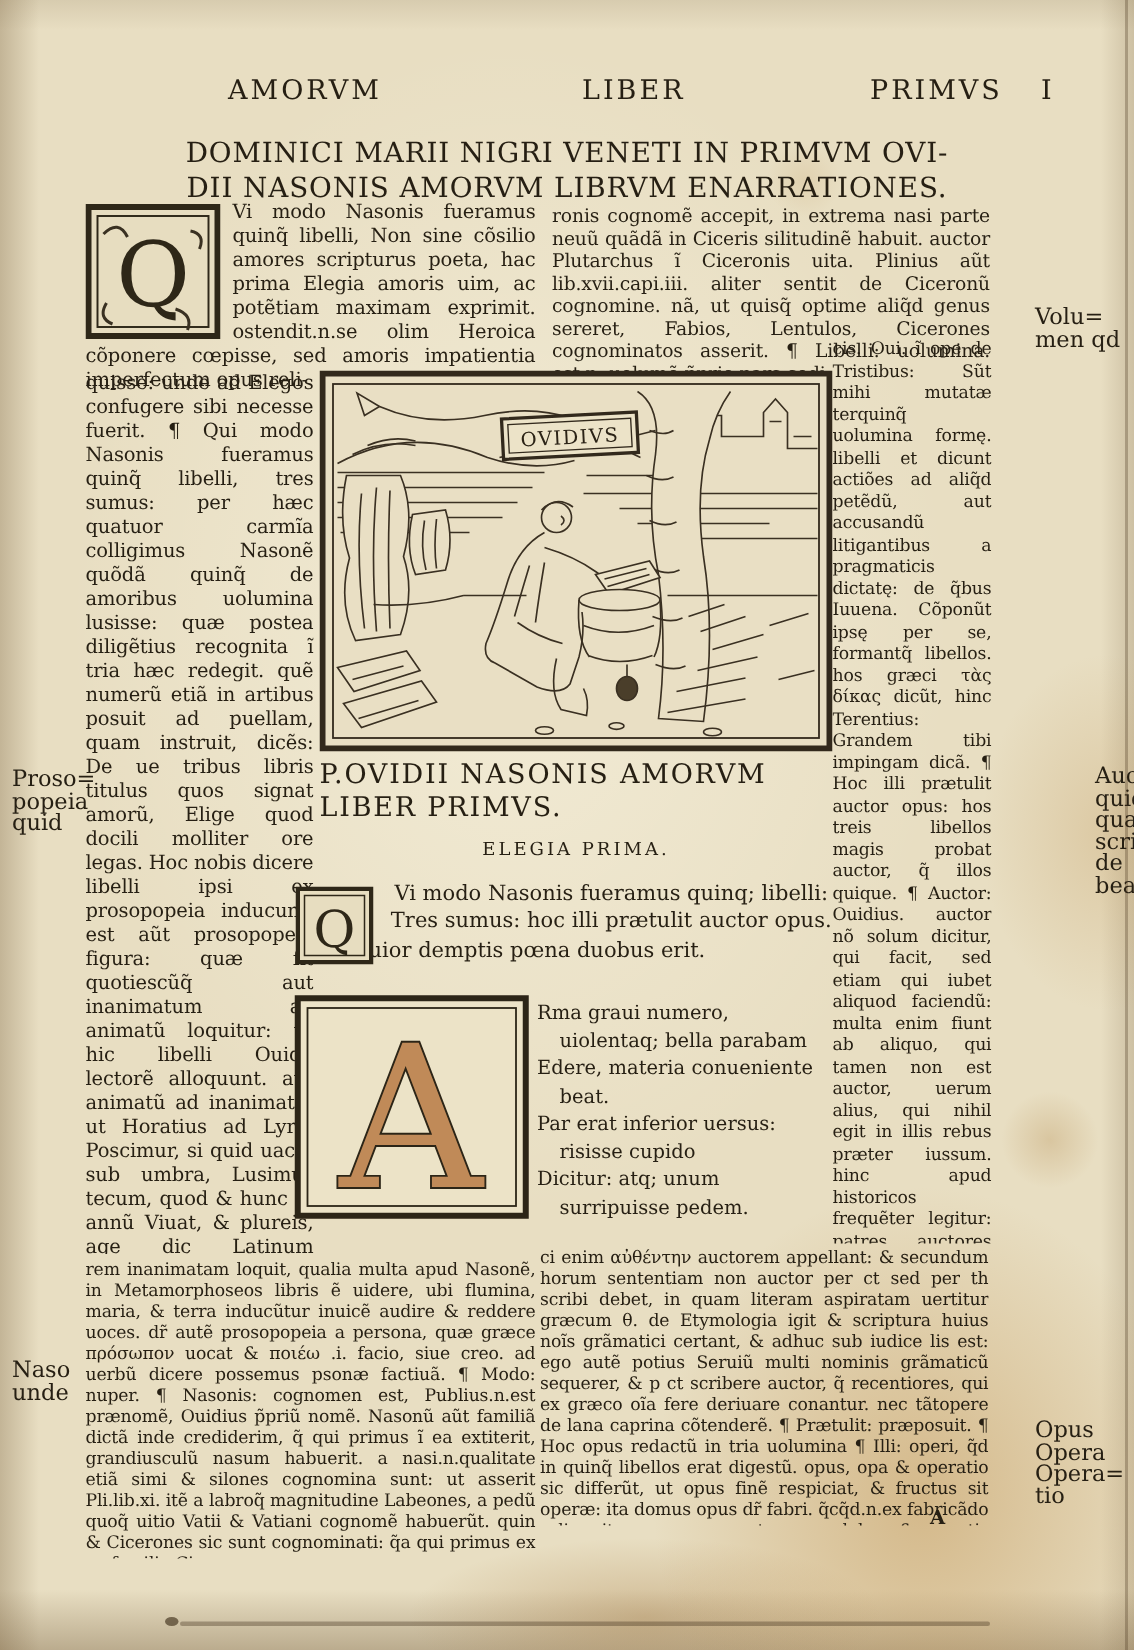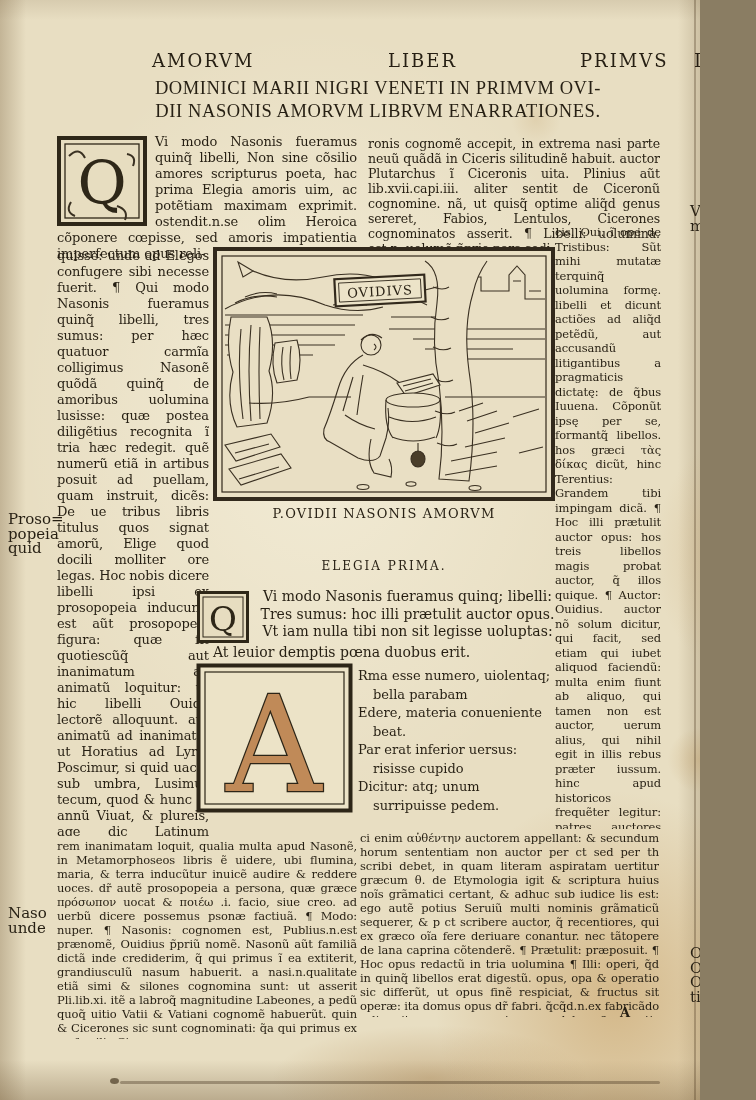--- a/index.html
+++ b/index.html
@@ -1,57 +1,57 @@
 <!DOCTYPE html>
 <html><head>
 <meta charset="utf-8">
 <style>
   html,body{margin:0;padding:0;background:#8a7d63;}
   .page{
-    position:relative;width:700px;height:1100px;overflow:hidden;
+    position:relative;width:756px;height:1100px;overflow:hidden;
     font-family:"DejaVu Serif",serif;color:#261f13;
     background-color:#e8dec2;
     background-image:
       radial-gradient(ellipse 250px 290px at 615px 1000px, rgba(190,143,76,.48), rgba(190,143,76,0) 72%),
       radial-gradient(ellipse 120px 170px at 738px 555px, rgba(192,152,92,.30), rgba(192,152,92,0) 70%),
       radial-gradient(circle 34px at 700px 760px, rgba(188,152,96,.35), rgba(188,152,96,0) 95%),
       radial-gradient(ellipse 210px 70px at 430px 1078px, rgba(172,132,78,.40), rgba(172,132,78,0) 75%),
       radial-gradient(circle 26px at 536px 120px, rgba(200,170,120,.25), rgba(200,170,120,0) 95%),
       radial-gradient(ellipse 420px 560px at 45% 38%, rgba(255,252,238,.45), rgba(255,252,238,0) 70%),
       linear-gradient(to right, rgba(110,85,50,.30), rgba(110,85,50,0) 26px),
       linear-gradient(to top, rgba(100,75,42,.34), rgba(100,75,42,0) 40px),
       linear-gradient(to left, rgba(110,88,55,.22), rgba(110,88,55,0) 22px),
       linear-gradient(to bottom, rgba(115,92,60,.14), rgba(115,92,60,0) 20px);
   }
   .abs{position:absolute;}
   .com{font-size:13px;line-height:16px;text-align:justify;letter-spacing:-0.1px;}
   .com-sm{font-size:11.5px;line-height:14px;text-align:justify;letter-spacing:-0.1px;}
   .runhead{font-size:18px;letter-spacing:2px;}
   .title{font-size:18.5px;line-height:23px;letter-spacing:.6px;text-align:center;}
-  .caption{font-size:13px;letter-spacing:1.2px;text-align:center;}
+  .caption{font-size:18px;letter-spacing:1.2px;text-align:left;}
   .elegia{font-size:12px;letter-spacing:2px;text-align:center;}
   .margin-note{font-size:15px;line-height:14.5px;white-space:pre-line;}
   .verse-line{padding-left:15px;text-indent:-15px;}
   .epiline{line-height:17.5px;text-align:center;}
   .edge-right{position:absolute;top:0;right:4px;width:2px;height:100%;background:rgba(70,50,28,.30);}
   .edge-bottom{position:absolute;left:120px;bottom:16px;width:540px;height:3px;background:rgba(60,42,22,.35);border-radius:2px;}
   .speck{position:absolute;left:110px;top:1078px;width:9px;height:6px;background:#40311c;opacity:.65;border-radius:50%;}
   svg text{font-family:"DejaVu Serif",serif;}
 </style>
 </head>
 <body>
 
 <div class="page">
 
   <span class="abs runhead" style="left:152px;top:50px;">AMORVM</span>
   <span class="abs runhead" style="left:388px;top:50px;">LIBER</span>
   <span class="abs runhead" style="left:548px;top:50px;margin-left:32px;">PRIMVS</span>
   <span class="abs runhead" style="left:694px;top:50px;">I</span>
 
-  <div class="abs title" style="left:58px;top:77px;width:640px;font-family:Liberation Serif, serif;">
+  <div class="abs title" style="left:58px;top:91px;width:640px;">
     <div>DOMINICI MARII NIGRI VENETI IN PRIMVM OVI-</div>
     <div>DII NASONIS AMORVM LIBRVM ENARRATIONES.</div>
   </div>
 
   <div class="abs com" style="left:57px;top:134px;width:300px;">
     <svg width="90" height="90" style="float:left;margin:2px 8px 2px 0;">
       <rect x="2" y="2" width="86" height="86" fill="#e7ddc0" stroke="#2e2718" stroke-width="4"></rect>
       <rect x="8" y="8" width="74" height="74" fill="none" stroke="#2e2718" stroke-width="1.3"></rect>
       <path d="M12 20 q10 -10 16 2 M60 70 q12 4 8 14 M70 18 q10 2 6 12 M14 66 q-6 10 4 14" fill="none" stroke="#3a3122" stroke-width="2"></path>
       <text x="45" y="68" font-size="60" text-anchor="middle" fill="#2e2718">Q</text>
@@ -120,46 +120,46 @@
         <path d="M12 198 l46 -11 l9 13 l-44 14 z M16 222 l52 -15 l10 14 l-50 17 z" fill="#e9dfc4"></path>
         <path d="M22 206 l34 -9 M26 232 l40 -12"></path>
         <ellipse cx="150" cy="240" rx="6" ry="2.5"></ellipse>
           <ellipse cx="198" cy="237" rx="5" ry="2.2"></ellipse>
           <ellipse cx="262" cy="241" rx="6" ry="2.5"></ellipse>
       </g>
     </svg>
   </div>
 
   <div class="abs caption" style="left:213px;top:506px;width:342px;">P.OVIDII NASONIS AMORVM</div>
+  <div class="abs caption" style="left:213px;top:528px;width:342px;">LIBER PRIMVS.</div>
   <div class="abs elegia" style="left:213px;top:559px;width:342px;">ELEGIA PRIMA.</div>
 
   <div class="abs" style="left:197px;top:588px;width:362px;">
     <svg width="52" height="52" style="position:absolute;left:0;top:3px;">
       <rect x="1.5" y="1.5" width="49" height="49" fill="#e7ddc0" stroke="#2e2718" stroke-width="3"></rect>
       <rect x="6" y="6" width="40" height="40" fill="none" stroke="#2e2718" stroke-width="1"></rect>
       <text x="26" y="40" font-size="34" text-anchor="middle" fill="#2e2718">Q</text>
     </svg>
     <div style="margin-left:59px;font-size:14px;">
       <div class="epiline">Vi modo Nasonis fueramus quinq; libelli:</div>
       <div class="epiline">Tres sumus: hoc illi prætulit auctor opus.</div>
-      <div class="epiline">Vt iam nulla tibi non sit legisse uoluptas:</div>
     </div>
     <div style="margin-left:16px;margin-top:3px;font-size:14px;">At leuior demptis pœna duobus erit.</div>
   </div>
 
   <div class="abs" style="left:196px;top:663px;">
     <svg width="157" height="150" viewBox="0 0 157 150">
       <rect x="2.5" y="2.5" width="152" height="145" fill="#ece3c7" stroke="#2c2517" stroke-width="4"></rect>
       <rect x="9" y="9" width="139" height="132" fill="none" stroke="#2c2517" stroke-width="1.2"></rect>
       <text x="78" y="128" font-size="132" text-anchor="middle" fill="#c08a58" stroke="#2c2517" stroke-width="2.5" paint-order="stroke">A</text>
     </svg>
   </div>
 
   <div class="abs" style="left:358px;top:667px;width:196px;font-size:13px;line-height:18.5px;">
-    <div class="verse-line">Rma esse numero, uiolentaq; bella parabam</div>
+    <div class="verse-line">Rma graui numero, uiolentaq; bella parabam</div>
     <div class="verse-line">Edere, materia conueniente beat.</div>
     <div class="verse-line">Par erat inferior uersus: risisse cupido</div>
     <div class="verse-line">Dicitur: atq; unum surripuisse pedem.</div>
   </div>
 
   <div class="abs margin-note" style="left:690px;top:204px;width:62px;">Volu=
 men qd</div>
   <div class="abs margin-note" style="left:8px;top:512px;width:50px;">Proso=
 popeia
 quid</div>

